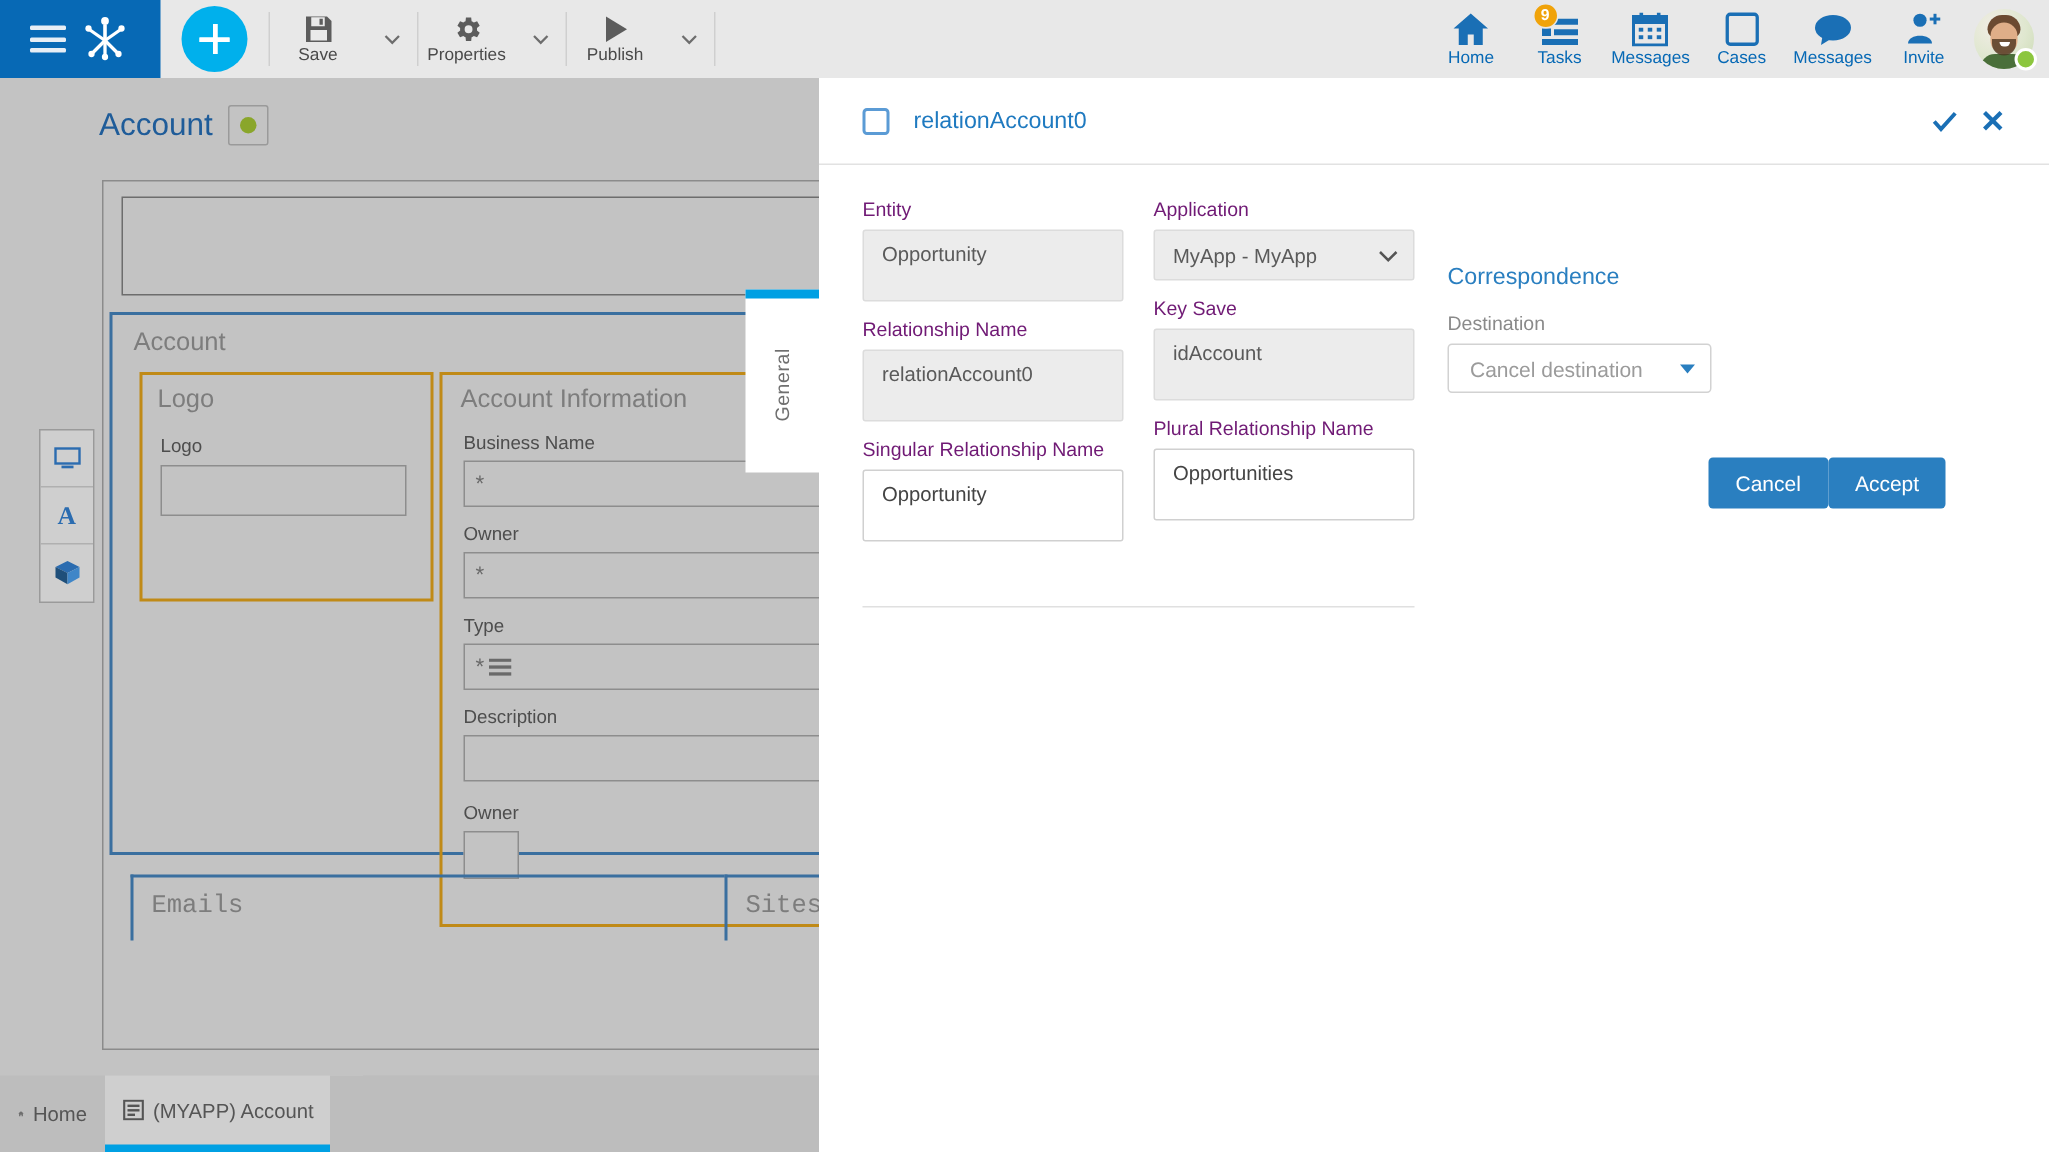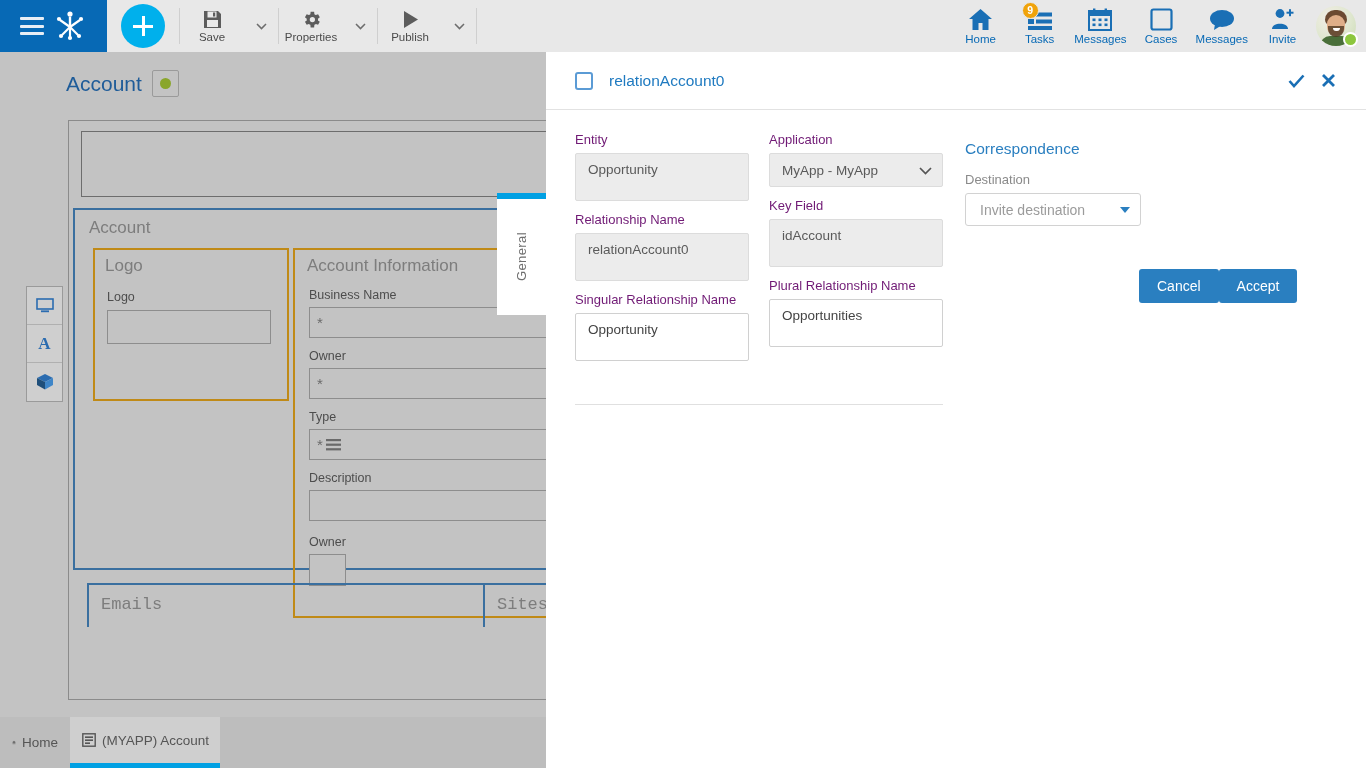--- a/index.html
+++ b/index.html
@@ -230,21 +230,21 @@
   .add-btn {
     margin-left:108px; width:20px;height:18px; background:#c9c9c9; border-radius:3px;
     display:flex;align-items:center;justify-content:center; cursor:pointer;
   }
   .add-btn .pv{position:relative;width:10px;height:10px;}
   .add-btn .pv::before{content:"";position:absolute;left:0;top:3.5px;width:10px;height:3px;background:#fff;}
   .add-btn .pv::after{content:"";position:absolute;top:0;left:3.5px;width:3px;height:10px;background:#fff;}
 
   
   .corr { position:absolute; left:419px; top:30px; width:360px;}
-  .corr h3 { font-size:15.5px; color:#2a7fc0; font-weight:normal; margin-bottom:14px;}
+  .corr h3 { font-size:15.5px; color:#2a7fc0; font-weight:normal; margin-bottom:14px;margin-top:36px;}
   .corr .lab { font-size:13px; color:#8a8a8a; margin-bottom:6px;}
   .corr-select {
     width:176px;height:33px;border:1px solid #d2d2d2;border-radius:3px;background:#fff;
     display:flex;align-items:center;padding:0 10px 0 14px;
     font-size:14px;color:#9b9b9b;cursor:pointer;
   }
   .corr-select .tri {
     margin-left:auto; width:0;height:0;
     border-left:5.5px solid transparent;border-right:5.5px solid transparent;
     border-top:6px solid #2a7fc0;
@@ -589,39 +589,39 @@
             <div class="fselect">
               <span>MyApp - MyApp</span>
               <span class="cv">
                 <svg width="13" height="8" viewBox="0 0 13 8">
                     <path d="M1 1 L6.5 6.5 L12 1" stroke="#555" stroke-width="1.7" fill="none"></path>
                   </svg>
               </span>
             </div>
           </div>
           <div class="fgroup">
-            <div class="lab">Key Field</div>
+            <div class="lab">Key Save</div>
             <div class="finput">idAccount</div>
           </div>
           <div class="fgroup">
             <div class="lab">Plural Relationship Name</div>
             <div class="finput editable">Opportunities</div>
           </div>
         </div>
       </div>
     </div>
 
     <div class="divider"></div>
 
 
     <div class="corr">
       <h3>Correspondence</h3>
       <div class="lab">Destination</div>
       <div class="corr-select">
-        <span>Invite destination</span>
+        <span>Cancel destination</span>
         <span class="tri"></span>
       </div>
       <div class="btn-row">
         <button class="btn">Cancel</button>
         <button class="btn">Accept</button>
       </div>
     </div>
 
   </div>
 </div>

